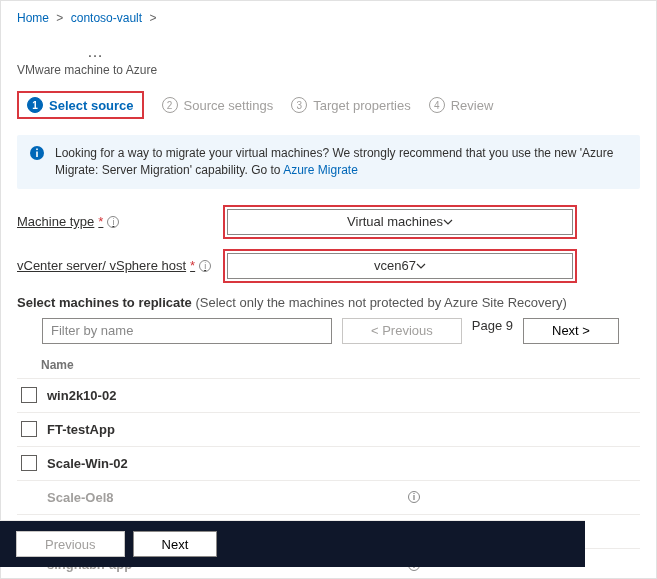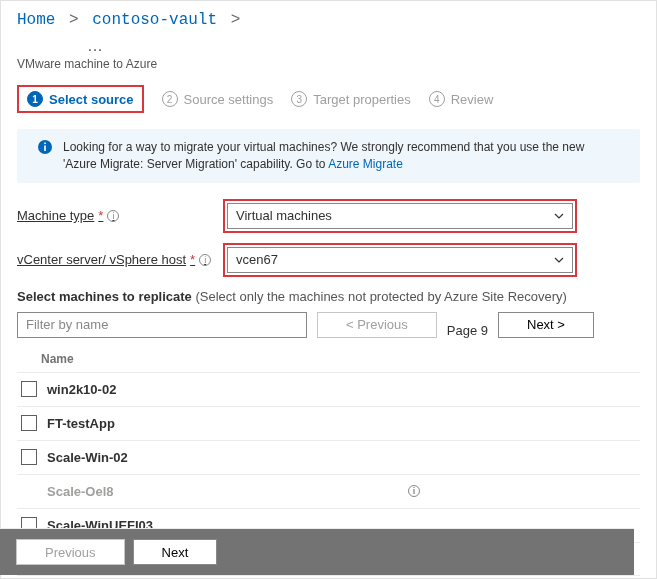--- a/index.html
+++ b/index.html
@@ -7,66 +7,66 @@
     font-family: "Segoe UI", -apple-system, sans-serif;
     font-size: 13px;
     color: #323130;
     background: #fff;
     width: 657px;
     height: 579px;
     overflow: hidden;
     border: 1px solid #e1e1e1;
   }
   .page { padding: 10px 16px; }
-  .breadcrumb { font-size: 16px; margin-bottom: 8px; font-family: Liberation Mono, monospace; }
+  .breadcrumb { font-size: 12px; margin-bottom: 18px; }
   .breadcrumb a { color: #0067b8; text-decoration: none; }
   .breadcrumb .sep { color: #666; margin: 0 4px; }
   .title-row { display: flex; align-items: center; gap: 20px; }
   h1 { font-size: 24px; font-weight: 600; color: #111; }
   .ellipsis { font-size: 16px; color: #555; margin-left: 70px; }
   .subtitle { font-size: 12px; color: #555; margin-top: 2px; margin-bottom: 14px; }
   .steps { display: flex; align-items: center; gap: 18px; margin-bottom: 16px; }
   .step { display: inline-flex; align-items: center; gap: 6px; font-size: 13px; color: #a19f9d; }
   .step.active { color: #0067b8; font-weight: 600; }
   .step-circle {
     width: 16px; height: 16px; border-radius: 50%;
     border: 1px solid #a19f9d; display: inline-flex; align-items: center; justify-content: center;
     font-size: 10px; color: #a19f9d; background: #fff;
   }
   .step.active .step-circle { background: #0067b8; border-color: #0067b8; color: #fff; }
   .highlight-red { border: 2px solid #d9363e; padding: 4px 8px; display: inline-flex; align-items:center; gap:6px;}
   .info-bar {
-    background: #eff6fc; display: flex; gap: 10px; padding: 10px 20px;
+    background: #eff6fc; display: flex; gap: 10px; padding: 10px 12px;
     font-size: 12px; color: #323130; border-radius: 2px; margin-bottom: 16px;
     line-height: 1.4;
   }
   .info-icon-wrap { flex: 0 0 auto; }
   .info-bar a { color: #0067b8; text-decoration: none; }
   .form-row { display: flex; align-items: center; margin-bottom: 10px; gap: 6px; }
   .form-label { width: 200px; font-size: 13px; display: flex; align-items: center; gap: 4px; text-decoration: underline; }
   .req { color: #d13438; }
   .help-icon {
     width: 12px; height: 12px; border: 1px solid #888; border-radius: 50%;
     display: inline-flex; align-items: center; justify-content: center;
     font-size: 9px; color: #888;
   }
   .dropdown {
     flex: 1; max-width: 350px; height: 26px;
     border: 1px solid #8a8886; background: #fff;
-    display: flex; align-items: center; justify-content: space-between;
+    display: flex; align-items: center; justify-content: center;
     padding: 0 8px; font-size: 13px; position: relative;
   }
   .dropdown-hl { border: 2px solid #d9363e; padding: 2px; max-width: 354px; flex:1; }
   .dropdown-hl .dropdown { border: 1px solid #8a8886; max-width: none; }
   .chevron {
     width: 10px; height: 10px;
   }
   .section-label { font-size: 13px; margin: 12px 0 8px; }
   .section-label .hint { color: #555; font-weight: 400; }
-  .toolbar { display: flex; align-items: flex-end; gap: 10px; margin-bottom: 8px; }
+  .toolbar { display: flex; align-items: flex-start; gap: 10px; margin-bottom: 8px; margin-left: 25px; }
   .filter-input {
     width: 290px; height: 26px; border: 1px solid #8a8886; padding: 0 8px;
     font-size: 13px; font-family: inherit; color: #323130;
   }
   .filter-input::placeholder { color: #888; }
   .btn {
     height: 26px; padding: 0 28px; border: 1px solid #8a8886; background: #fff;
     font-size: 13px; cursor: pointer; font-family: inherit;
   }
   .btn.disabled { color: #a19f9d; border-color: #c8c6c4; cursor: default; }
@@ -81,22 +81,22 @@
   .trow:last-child { border-bottom: 1px solid #edebe9; }
   .cb {
     width: 16px; height: 16px; border: 1px solid #605e5c; margin-right: 10px;
     background: #fff; flex-shrink: 0;
   }
   .cb-spacer { width: 16px; height: 16px; margin-right: 10px; flex-shrink:0; }
   .rname { font-size: 13px; flex: 1; }
   .trow.dim .rname { color: #a19f9d; }
   .rinfo { margin-right: 220px; }
   .footer {
-    position: absolute; left: 0; bottom: 4px; width: 634px;
-    border-top: 1px solid #edebe9; padding: 10px 16px; background: #737373;
+    position: absolute; left: 0; bottom: 12px; width: 585px;
+    border-top: 1px solid #edebe9; padding: 10px 16px; background: #0f172a;
     display: flex; gap: 8px;
   }
   svg.info-svg { width:16px; height:16px; }
 </style>
 </head>
 <body>
 
 <div class="page">
   <div class="breadcrumb">
     <a href="#">Home</a>

